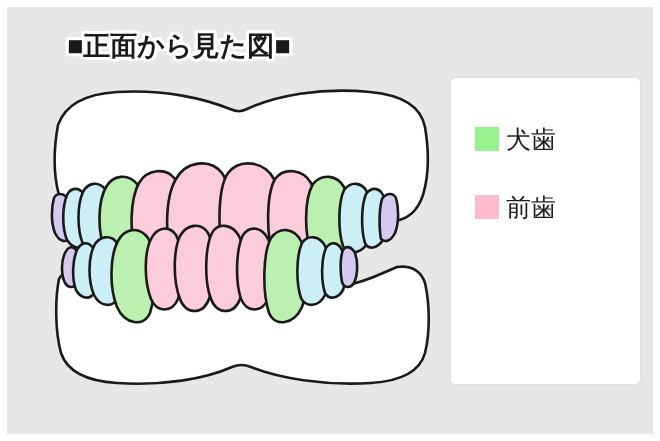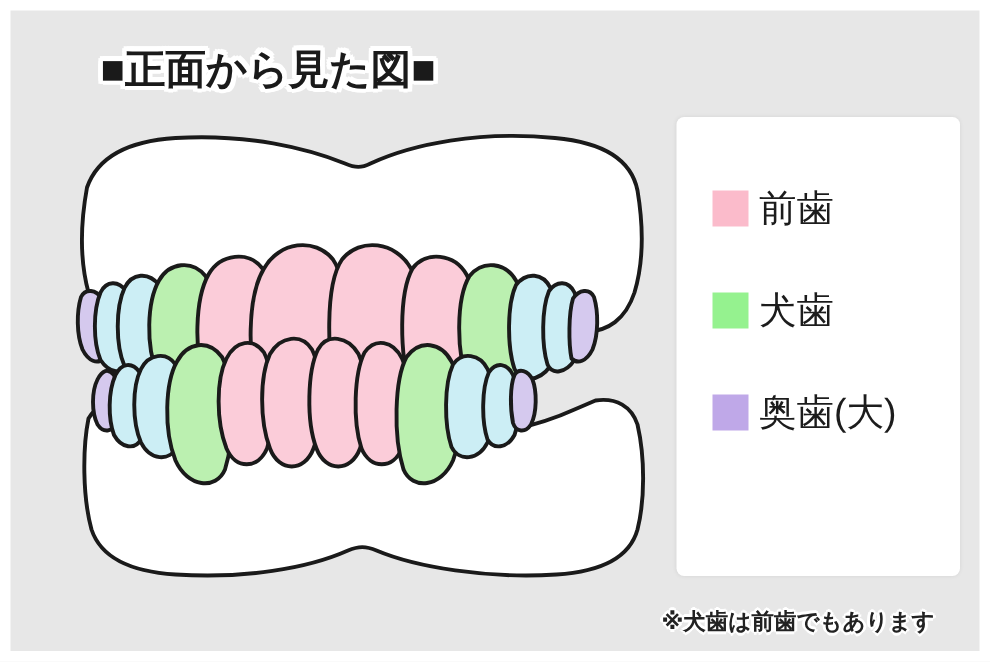--- a/index.html
+++ b/index.html
@@ -211,34 +211,29 @@
           <path fill="#d5c9ee" d="M318,167 C315,174 315,189 317,199 C319,205 325,206 329,200
                    C333,192 333,178 330,170 C327,164 321,162 318,167 Z"></path>
         </g>
       </svg>
     </div>
 
     <div class="legend-card">
       <div class="legend-list">
 
         <div class="legend-row">
+          <span class="legend-swatch" style="background: rgb(149, 242, 143);"></span>
+          <span class="legend-label">犬歯</span>
+        </div>
+
+        <div class="legend-row">
           <span class="legend-swatch" style="background: rgb(251, 187, 203);"></span>
           <span class="legend-label">前歯</span>
         </div>
 
-        <div class="legend-row">
-          <span class="legend-swatch" style="background: rgb(149, 242, 143);"></span>
-          <span class="legend-label">犬歯</span>
-        </div>
-
-
-        <div class="legend-row">
-          <span class="legend-swatch" style="background: rgb(191, 168, 232);"></span>
-          <span class="legend-label">奥歯(大)</span>
-        </div>
+
 
       </div>
     </div>
 
-    <div class="footnote">※犬歯は前歯でもあります</div>
 
   </div>
 </div>
 
 </body></html>

